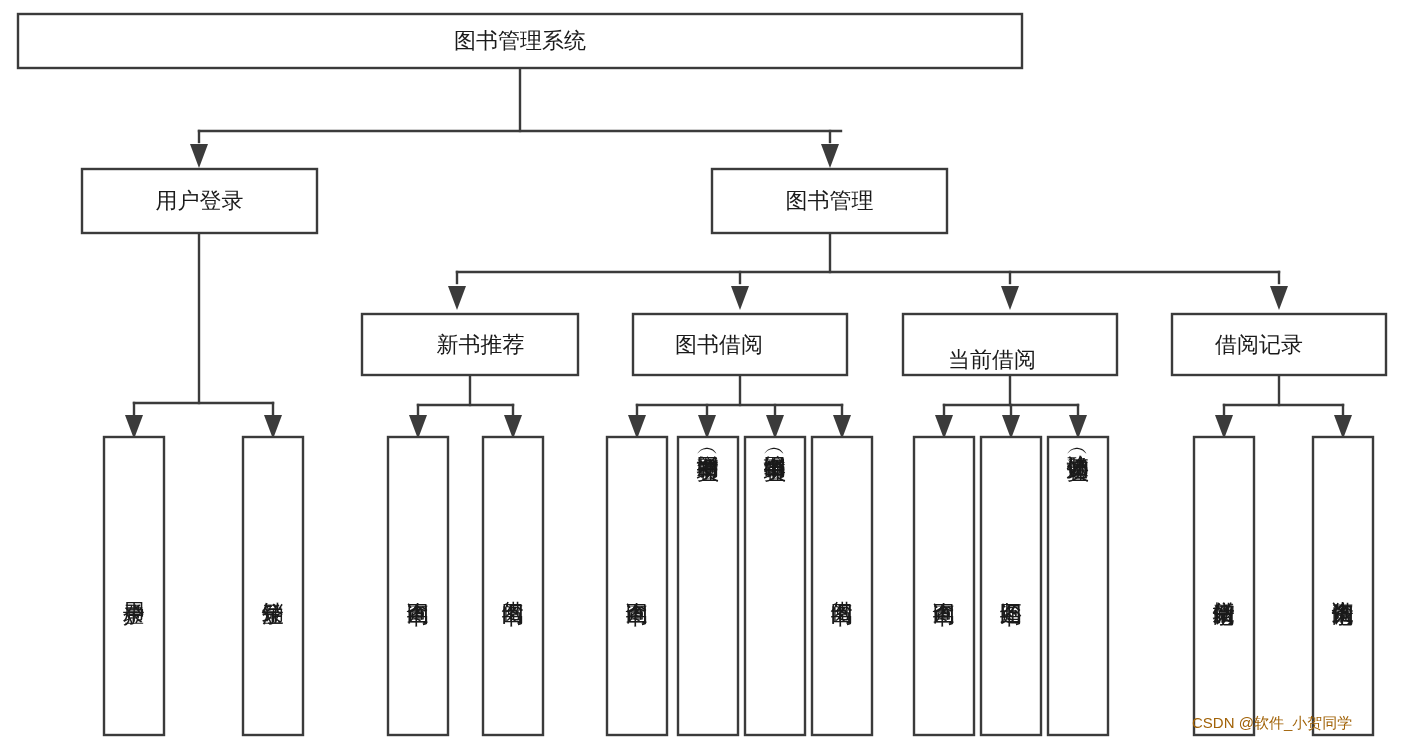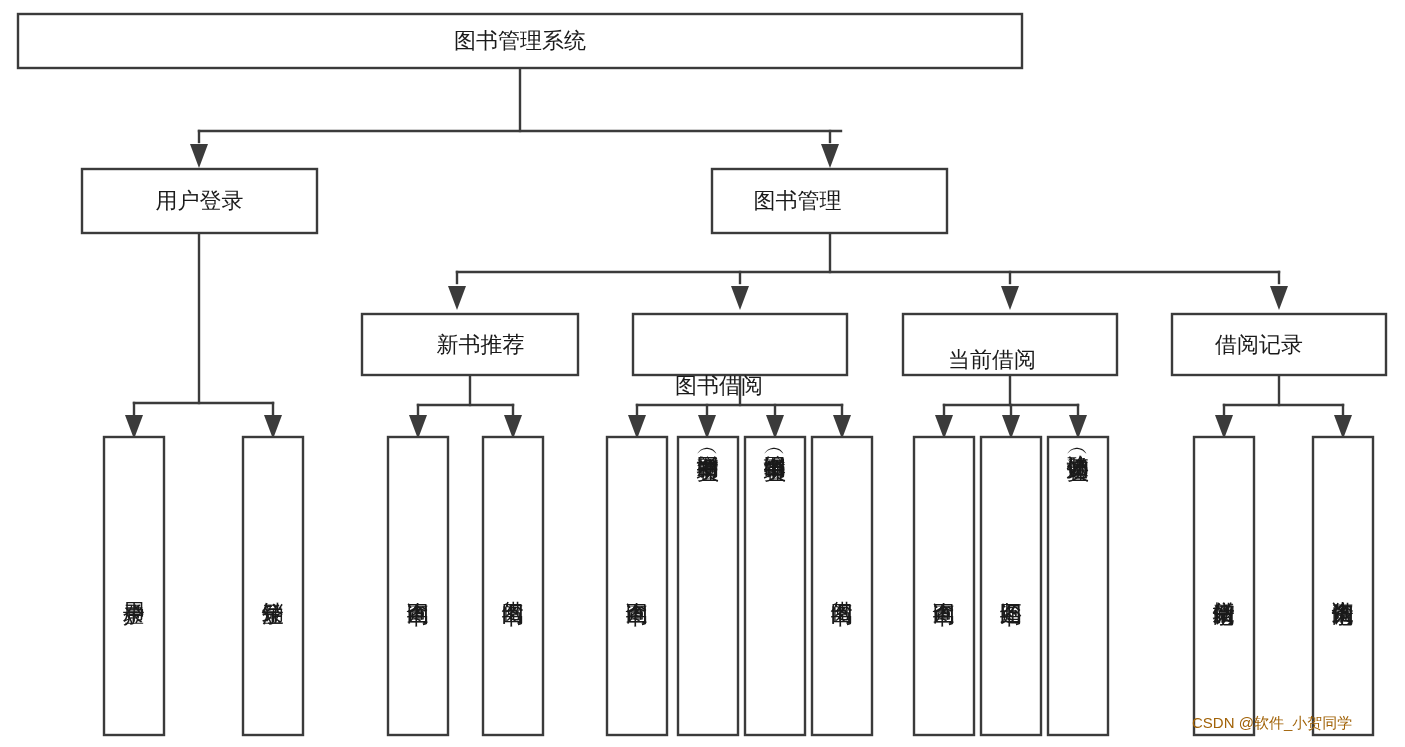--- a/index.html
+++ b/index.html
@@ -195,28 +195,28 @@
     <rect class="box-rect" x="1313" y="437" width="60" height="298"></rect>
   </svg>
 
   <div class="hlabel-wrap" style="left:18px; top:14px; width:1004px; height:54px;">
     <span class="hlabel-text">图书管理系统</span>
   </div>
 
   <div class="hlabel-wrap" style="left:82px; top:169px; width:235px; height:64px;">
     <span class="hlabel-text">用户登录</span>
   </div>
-  <div class="hlabel-wrap" style="left:680px; top:169px; width:235px; height:64px;">
+  <div class="hlabel-wrap" style="left:712px; top:169px; width:235px; height:64px;">
     <span class="hlabel-text">图书管理</span>
   </div>
 
   <div class="hlabel-wrap" style="left:362px; top:314px; width:237px; height:61px;">
     <span class="hlabel-text">新书推荐</span>
   </div>
-  <div class="hlabel-wrap" style="left:633px; top:314px; width:172px; height:61px;margin-top:41px;">
+  <div class="hlabel-wrap" style="left:633px; top:314px; width:172px; height:61px;">
     <span class="hlabel-text">图书借阅</span>
   </div>
   <div class="hlabel-wrap" style="left:903px; top:314px; width:178px; height:61px;align-items:flex-end;">
     <span class="hlabel-text">当前借阅</span>
   </div>
   <div class="hlabel-wrap" style="left:1172px; top:314px; width:174px; height:61px;">
     <span class="hlabel-text">借阅记录</span>
   </div>
 
   <div class="vlabel-wrap" style="left:104px; top:437px; width:60px; height:298px;">

